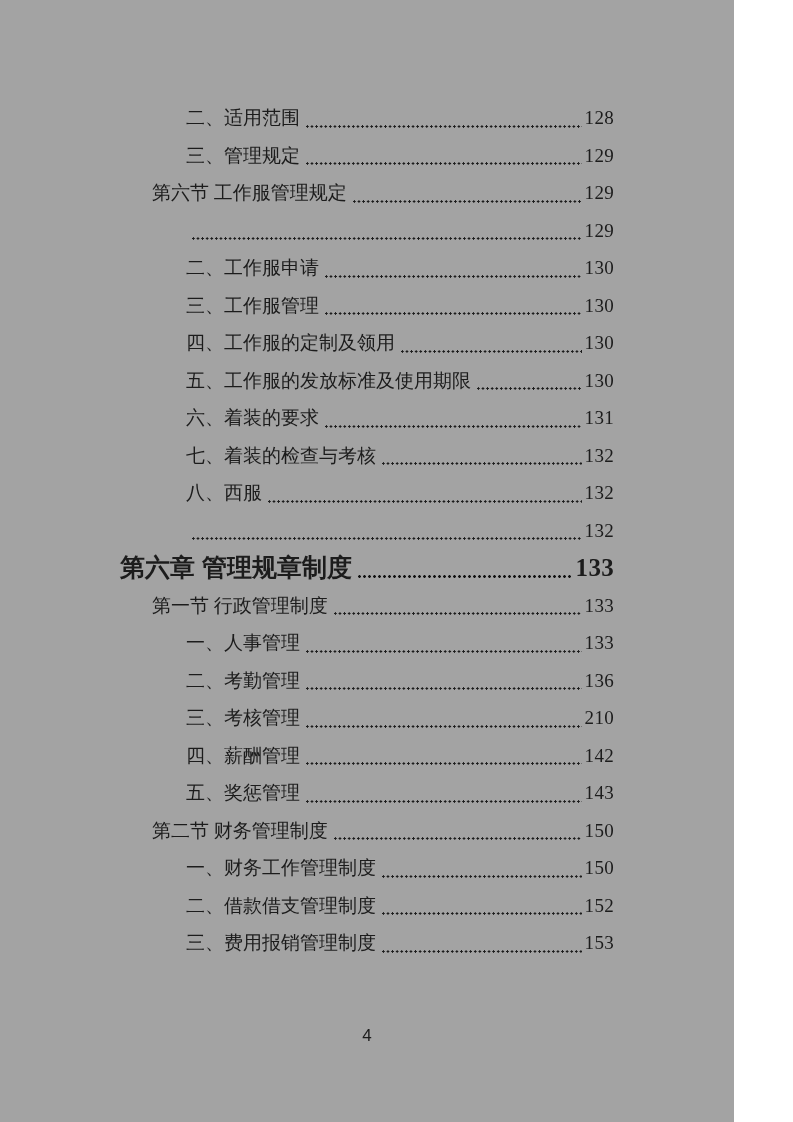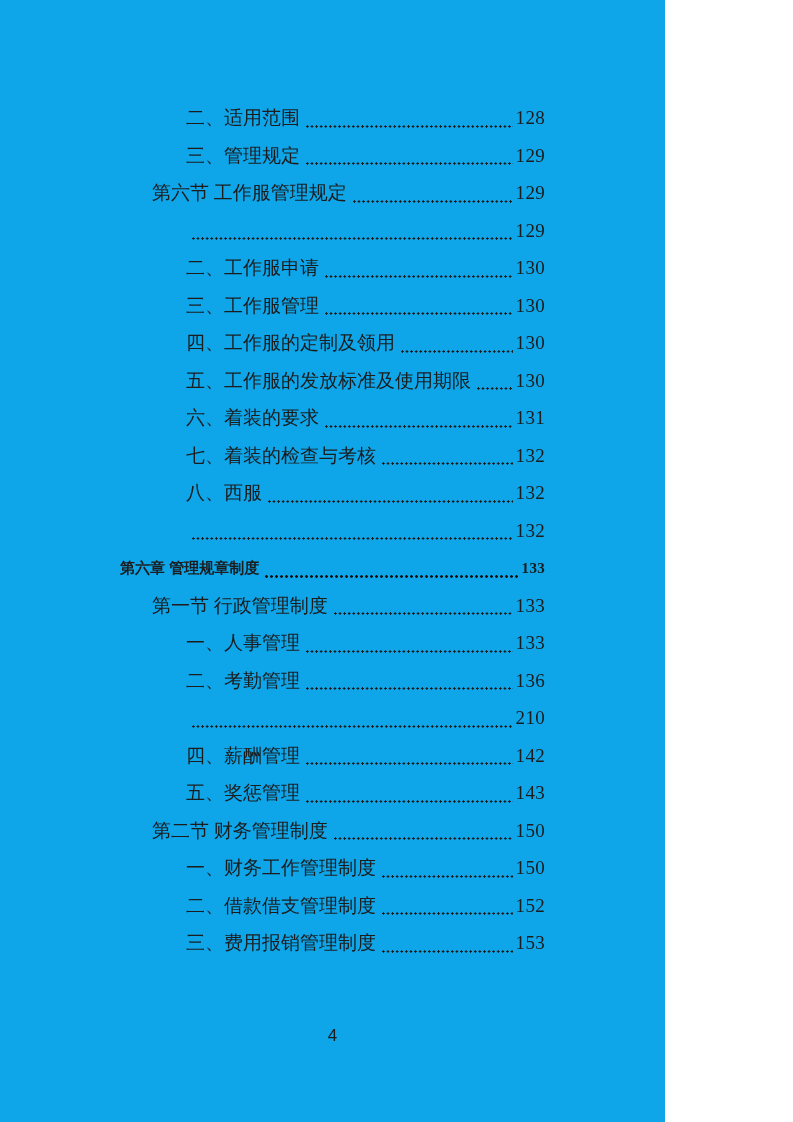--- a/index.html
+++ b/index.html
@@ -1,44 +1,43 @@
 <!DOCTYPE html>
 <html><head>
 <meta charset="utf-8">
 <style>
   html, body { margin: 0; padding: 0; background: #ffffff; }
   .page {
     position: relative;
-    width: 629px;
+    width: 734px;
     height: 1122px;
-    background: #0ea5e9;
+    background: #a3a3a3;
     overflow: hidden;
     color: #1c1c1c;
-    padding-left: 36px;
   }
   .toc {
     position: absolute;
     left: 120px;
     right: 120px;
     top: 99px;
   }
   .toc-entry {
     display: flex;
     align-items: baseline;
     height: 37.5px;
     line-height: 37.5px;
     font-size: 19px;
     font-family: "Liberation Serif", serif;
     white-space: nowrap;
   }
   .toc-entry.level-section { padding-left: 32px; }
   .toc-entry.level-item    { padding-left: 66px; }
   .toc-entry.level-chapter {
     font-weight: 700;
-    font-size: 15px;
+    font-size: 25px;
     font-family: "Liberation Sans", sans-serif;
   }
   .toc-label { white-space: nowrap; }
   .toc-leader {
     flex: 1 1 auto;
     min-width: 14px;
     align-self: flex-end;
     height: 3px;
     margin: 0 3px 9px 6px;
     background-image: radial-gradient(circle at 1.3px 1.5px, #1c1c1c 1.05px, transparent 1.3px);
@@ -141,20 +140,21 @@
     <span class="toc-label">一、人事管理</span>
     <span class="toc-leader"></span>
     <span class="toc-page">133</span>
   </div>
       <div class="toc-entry level-item">
     <span class="toc-label">二、考勤管理</span>
     <span class="toc-leader"></span>
     <span class="toc-page">136</span>
   </div>
       <div class="toc-entry level-item">
+    <span class="toc-label">三、考核管理</span>
     <span class="toc-leader"></span>
     <span class="toc-page">210</span>
   </div>
       <div class="toc-entry level-item">
     <span class="toc-label">四、薪酬管理</span>
     <span class="toc-leader"></span>
     <span class="toc-page">142</span>
   </div>
       <div class="toc-entry level-item">
     <span class="toc-label">五、奖惩管理</span>

